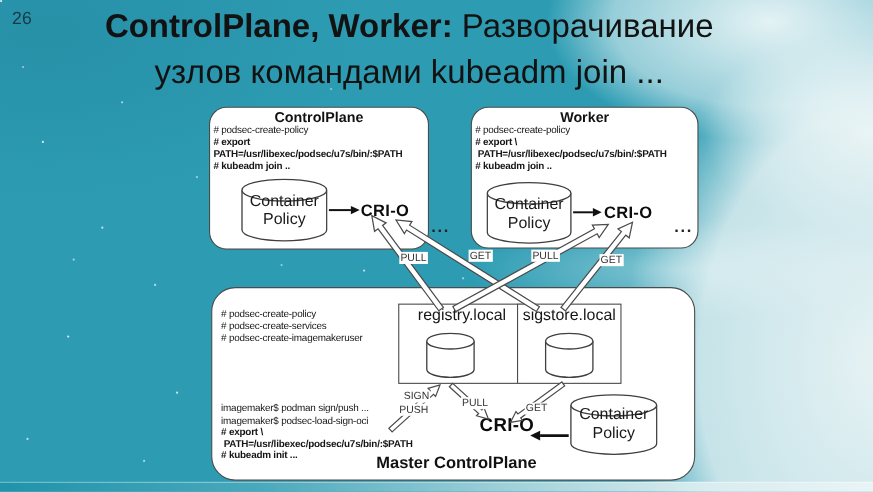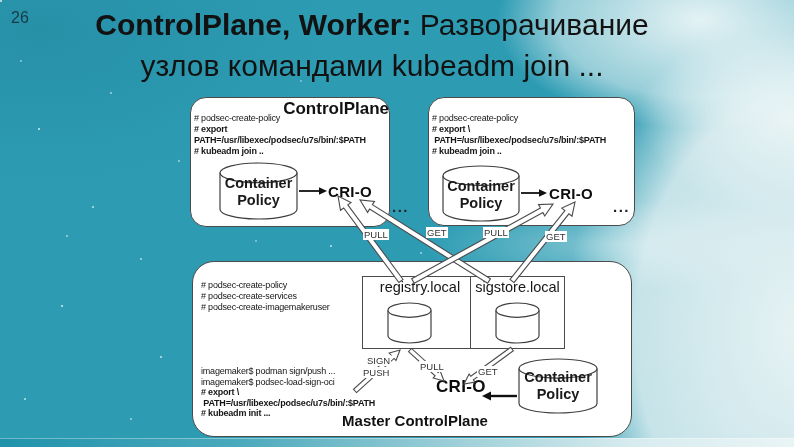--- a/index.html
+++ b/index.html
@@ -21,25 +21,25 @@
     130px 418px 0 rgba(255,255,255,.6),330px 245px 0 rgba(255,255,255,.7),420px 252px 0 rgba(255,255,255,.55),
     255px 240px 0 rgba(255,255,255,.5),20px 60px 0 rgba(255,255,255,.5),300px 80px 0 rgba(255,255,255,.45);}
   .bottom-strip{position:absolute;left:0;bottom:0;width:794px;height:8px;z-index:1;
     background:linear-gradient(90deg,#1f93ab 0%,#4aa9bc 30%,#9fd0d9 58%,#d8ecef 80%,#e9f4f5 100%);
     border-top:1px solid rgba(255,255,255,.35);}
   .slide-number{position:absolute;left:11px;top:9px;font-size:16px;color:#173b46;z-index:2;}
   .title{position:absolute;left:0;top:4px;width:794px;text-align:center;z-index:2;
     font-size:30px;line-height:41px;color:#121212;padding-right:50px;box-sizing:border-box;}
   .title .tb{font-weight:bold;}
   .panel{position:absolute;background:#fff;border:1px solid #4b4b4b;box-sizing:border-box;z-index:2;}
-  .panel-title{font-weight:bold;font-size:17px;text-align:right;margin-top:1px;color:#111;}
+  .panel-title{font-weight:bold;font-size:13px;text-align:center;margin-top:1px;color:#111;}
   .cmd{font-size:9px;line-height:11px;white-space:pre;letter-spacing:-0.2px;color:#151515;}
   .cmd.b{font-weight:bold;}
   .cmds{position:absolute;}
-  .cyl{position:absolute;font-weight:bold;}
+  .cyl{position:absolute;}
   .cyl-label{position:absolute;left:0;right:0;top:13px;text-align:center;font-size:14.5px;line-height:17px;color:#1a1a1a;}
   .crio{position:absolute;font-weight:bold;font-size:15px;letter-spacing:.3px;color:#0c0c0c;}
   .sbox{position:absolute;background:#fff;border:1px solid #4b4b4b;box-sizing:border-box;}
   .sbox-label{text-align:center;font-size:14.5px;margin-top:2px;color:#161616;}
   .ellipsis{position:absolute;font-weight:bold;font-size:15px;letter-spacing:1.5px;color:#222;z-index:4;}
   .arrow-label{position:absolute;font-size:9.5px;color:#333;background:#fff;padding:0 1px;line-height:11px;z-index:7;}
   #arrows{position:absolute;left:0;top:0;z-index:6;pointer-events:none;}
   .master-title{position:absolute;left:0;right:40px;bottom:7px;text-align:center;font-weight:bold;font-size:15px;color:#111;padding-left:46px;}
 </style>
 </head>
@@ -71,20 +71,21 @@
         </svg>
       <div class="cyl-label">
         <span>Container</span><br>
         <span>Policy</span>
       </div>
     </div>
     <div class="crio" style="left:137px;top:85px;">CRI-O</div>
   </div>
 
   <div class="panel" style="left:428px;top:97px;width:207px;height:129px;border-radius:16px;">
+    <div class="panel-title">Worker</div>
     <div class="cmds" style="left:3px;top:15px;">
       <div class="cmd"># podsec-create-policy</div>
       <div class="cmd b"># export \</div>
       <div class="cmd b"> PATH=/usr/libexec/podsec/u7s/bin/:$PATH</div>
       <div class="cmd b"># kubeadm join ..</div>
     </div>
     <div class="cyl" style="left:13px;top:67px;width:78px;height:57px;">
         <svg width="78" height="57" style="position: absolute; left: 0px; top: 0px;">
           <path d="M1,10.690000000000001 L1,46.31 A38,9.690000000000001 0 0 0 77,46.31 L77,10.690000000000001" fill="#fff" stroke="#3f3f3f" stroke-width="1.2"></path>
           <ellipse cx="39" cy="10.690000000000001" rx="38" ry="9.690000000000001" fill="#fff" stroke="#3f3f3f" stroke-width="1.2"></ellipse>

